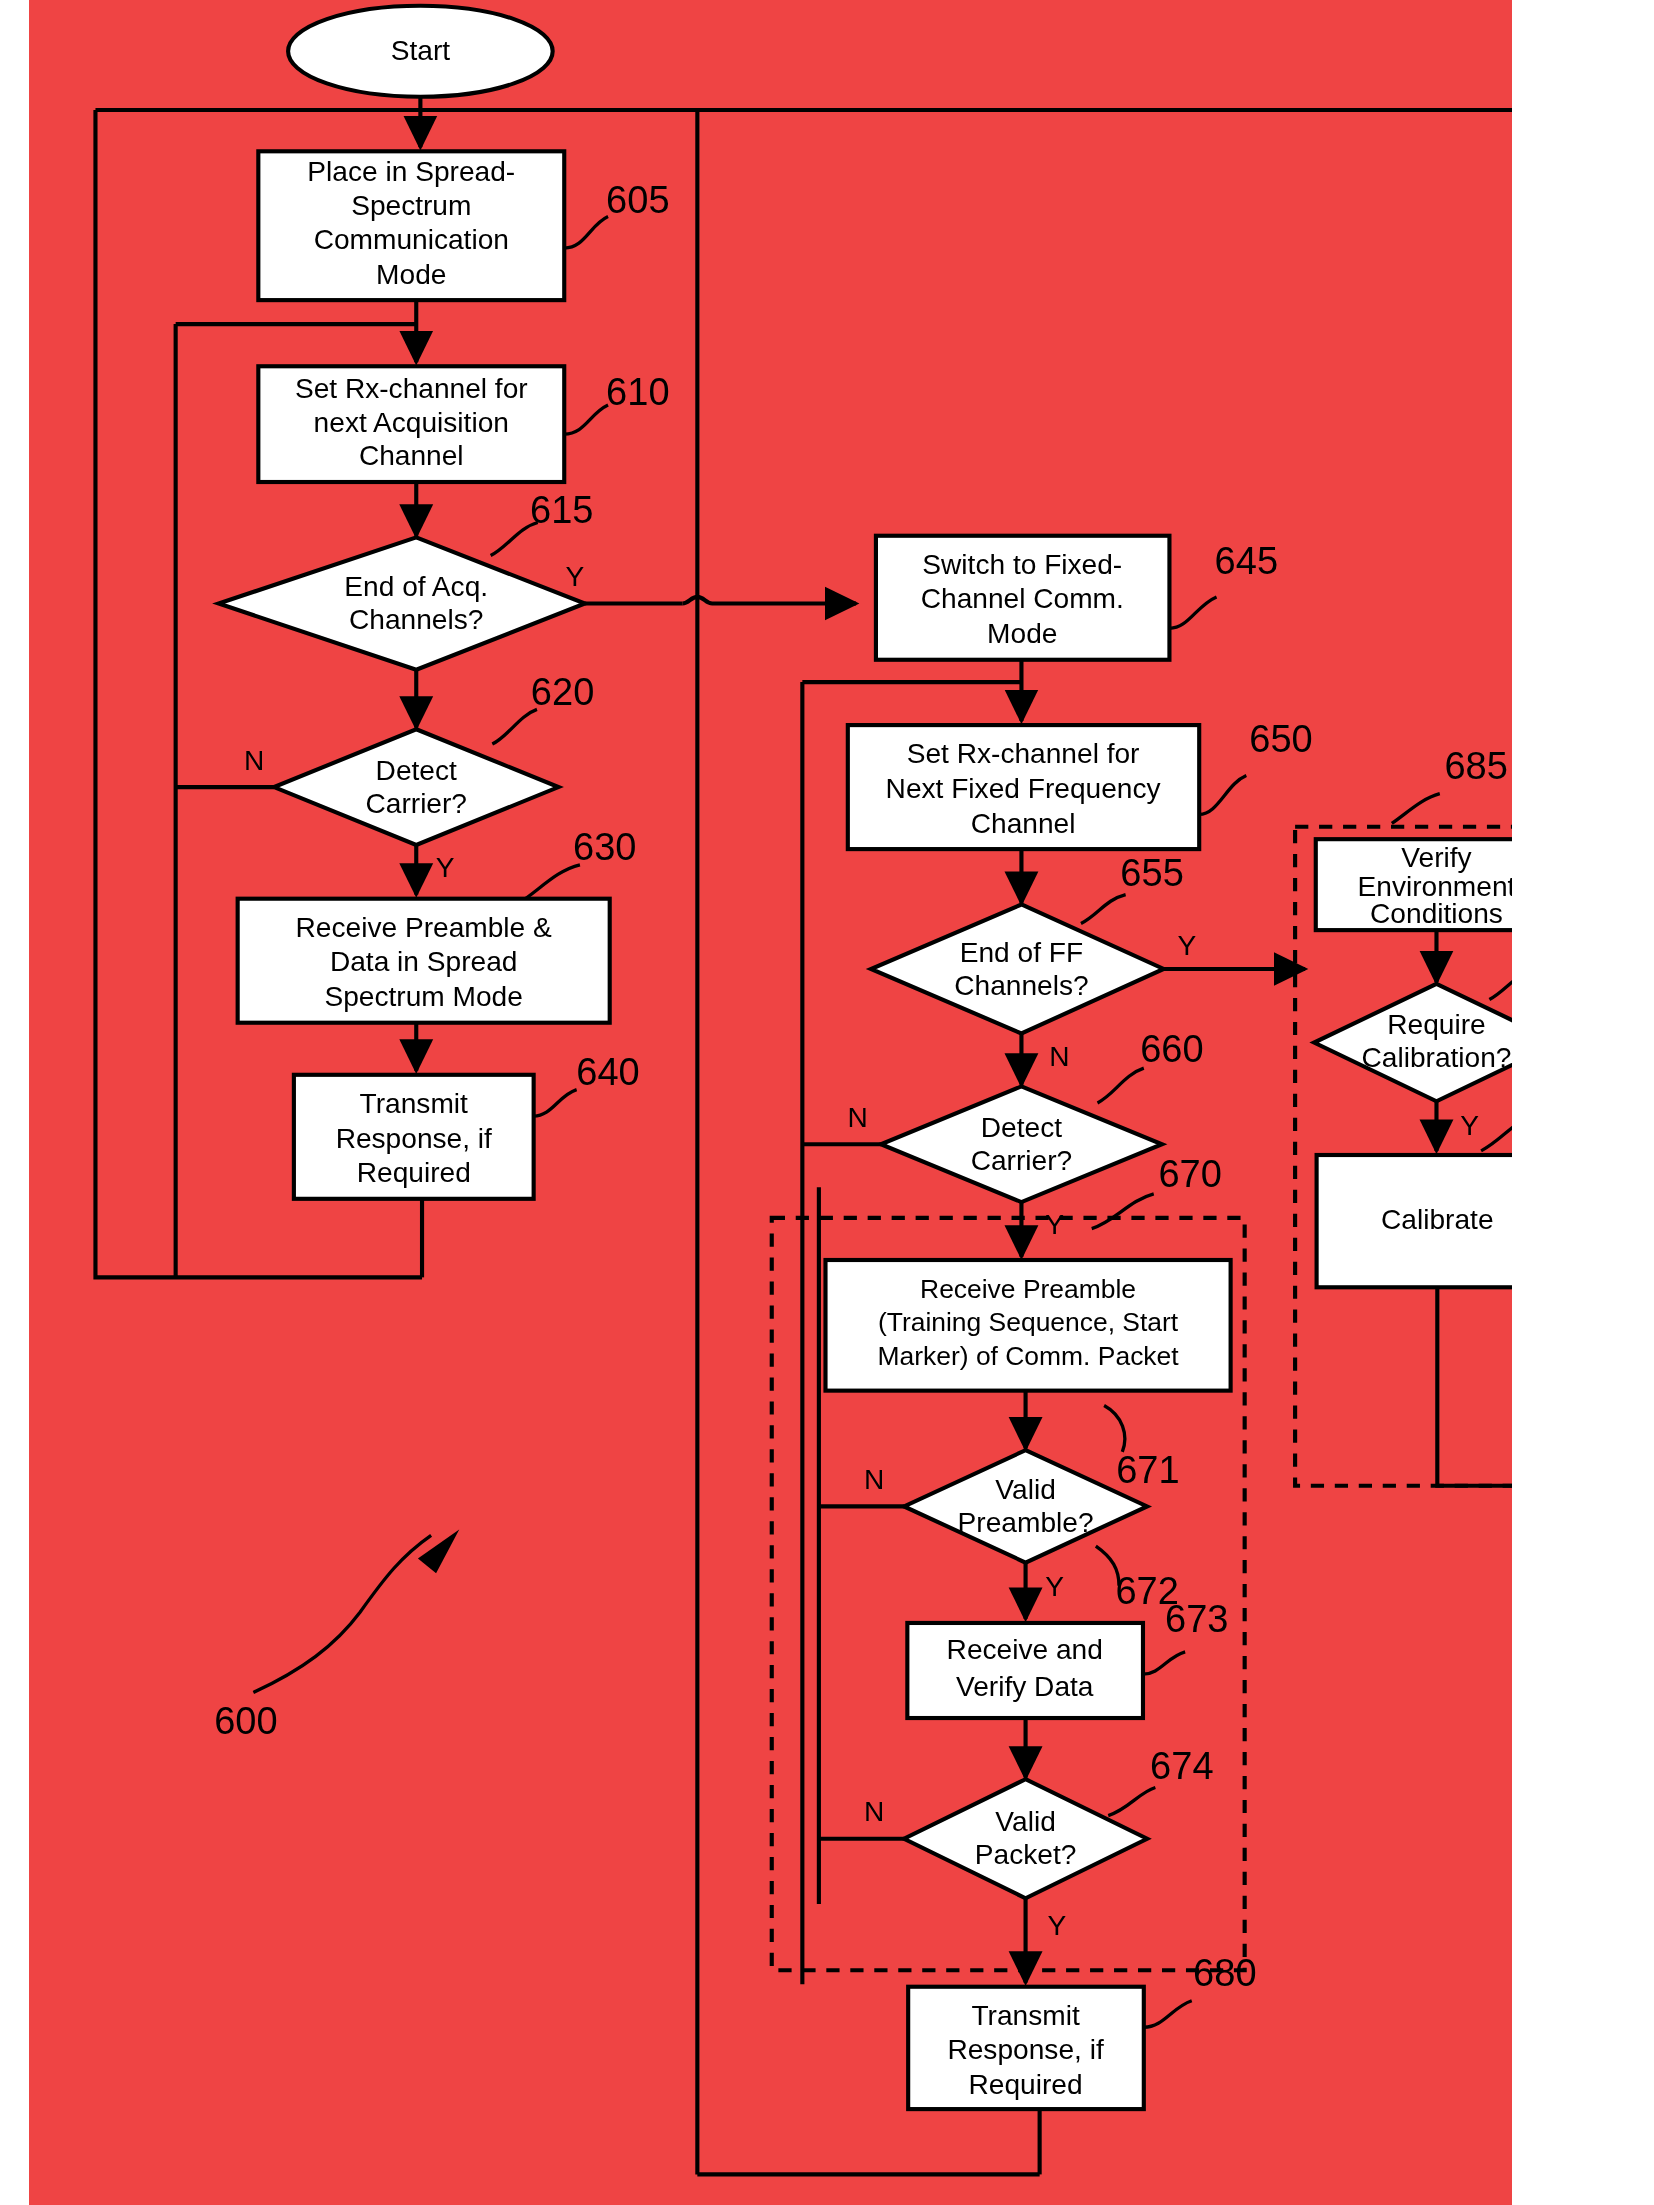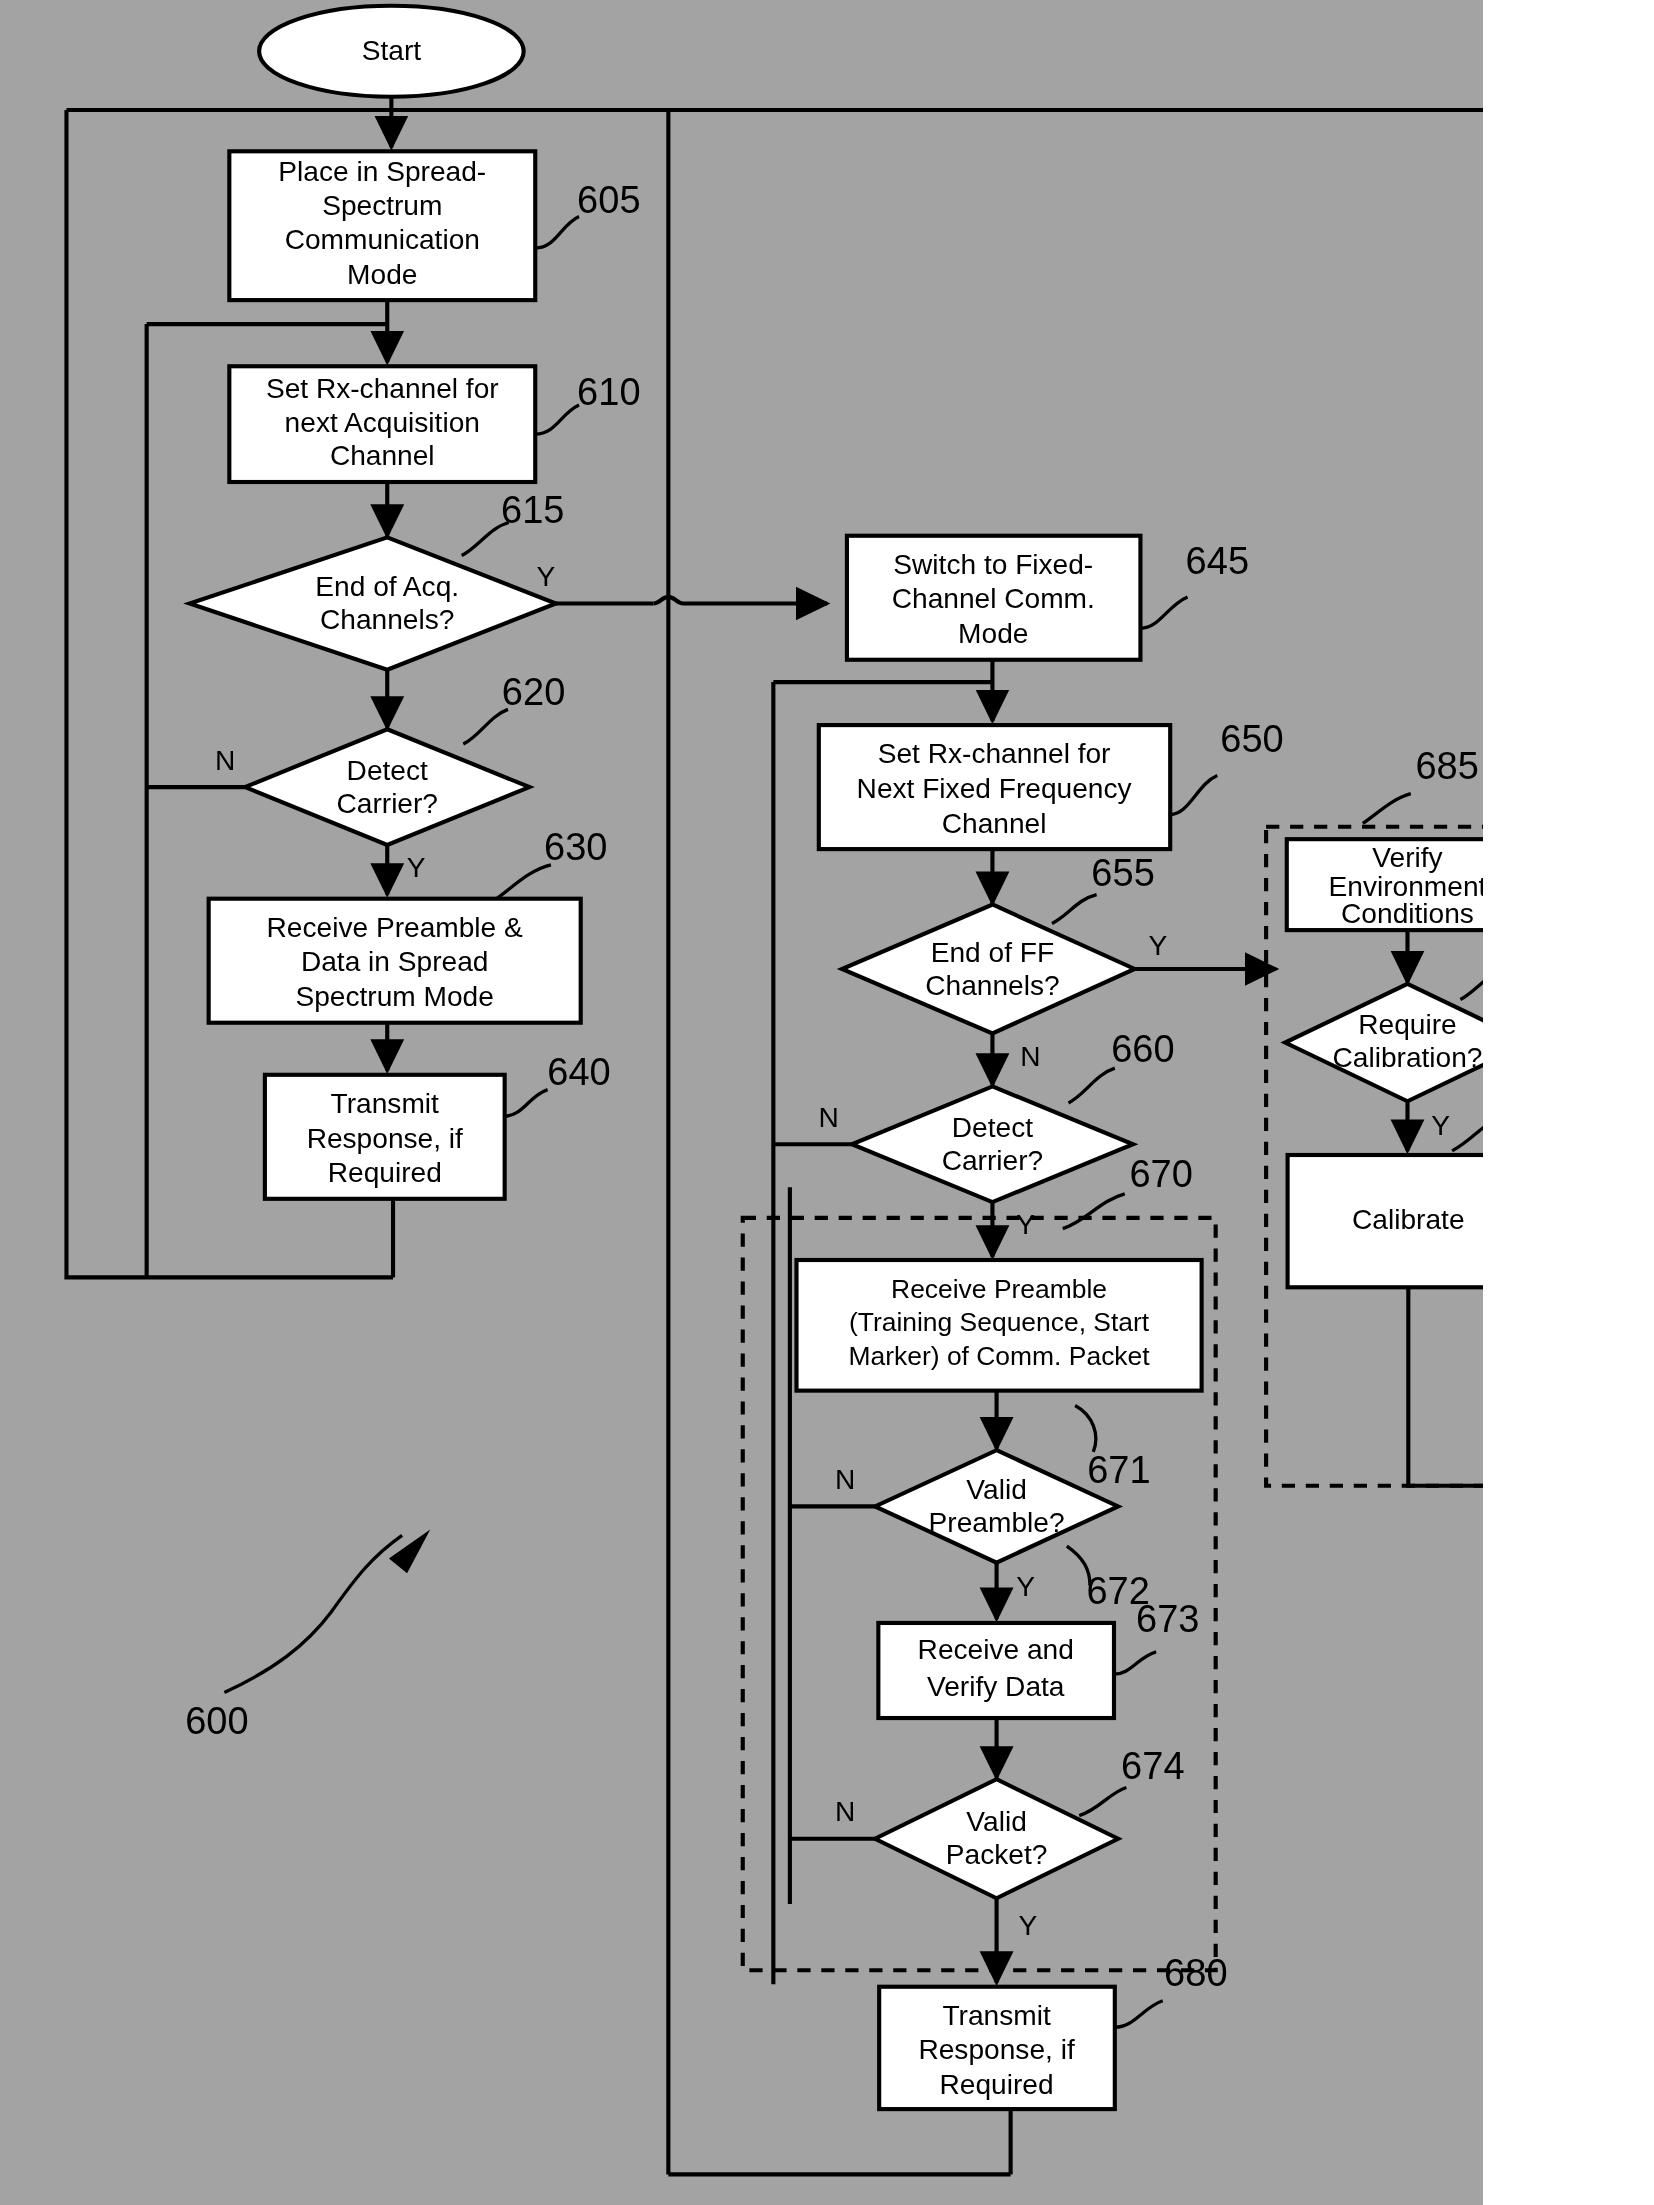--- a/index.html
+++ b/index.html
@@ -7,22 +7,23 @@
     padding: 0;
     background: #ffffff;
   }
   body {
     font-family: "Liberation Sans", sans-serif;
   }
   #diagram-root {
     position: relative;
     width: 1483px;
     height: 2205px;
-    background: #a3a3a3;
+    background: #ef4444;
     overflow: hidden;
+    margin-left: 29px;
   }
   svg.flow {
     display: block;
     width: 1655px;
     height: 2205px;
   }
   .node-text {
     font-family: "Liberation Sans", sans-serif;
     font-size: 34px;
     fill: #000000;

